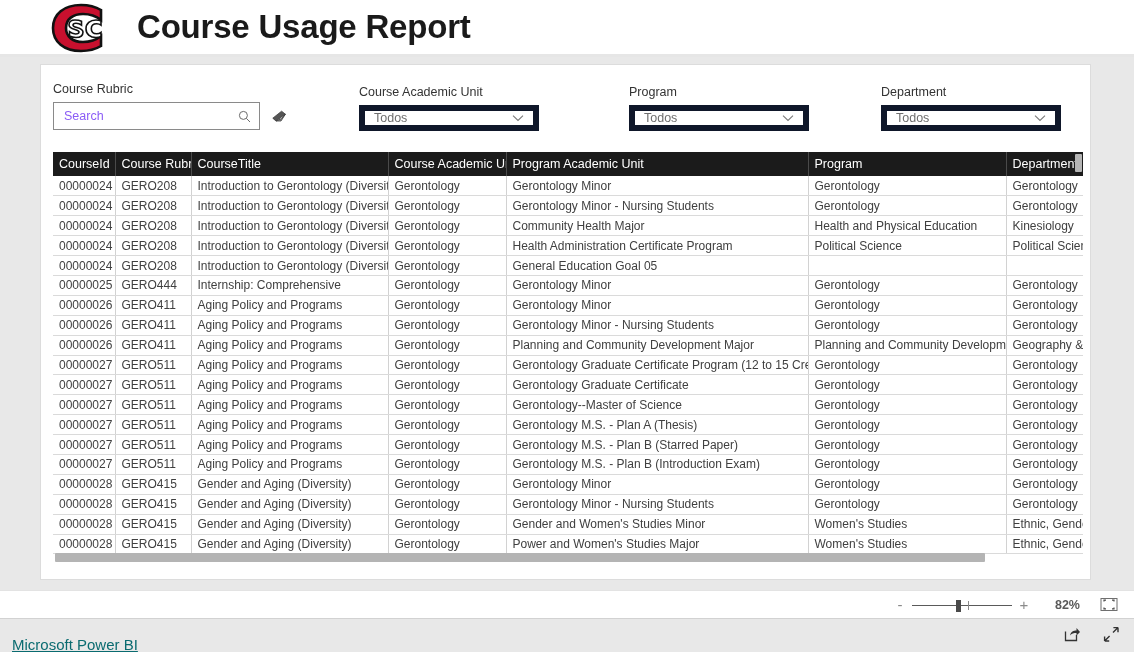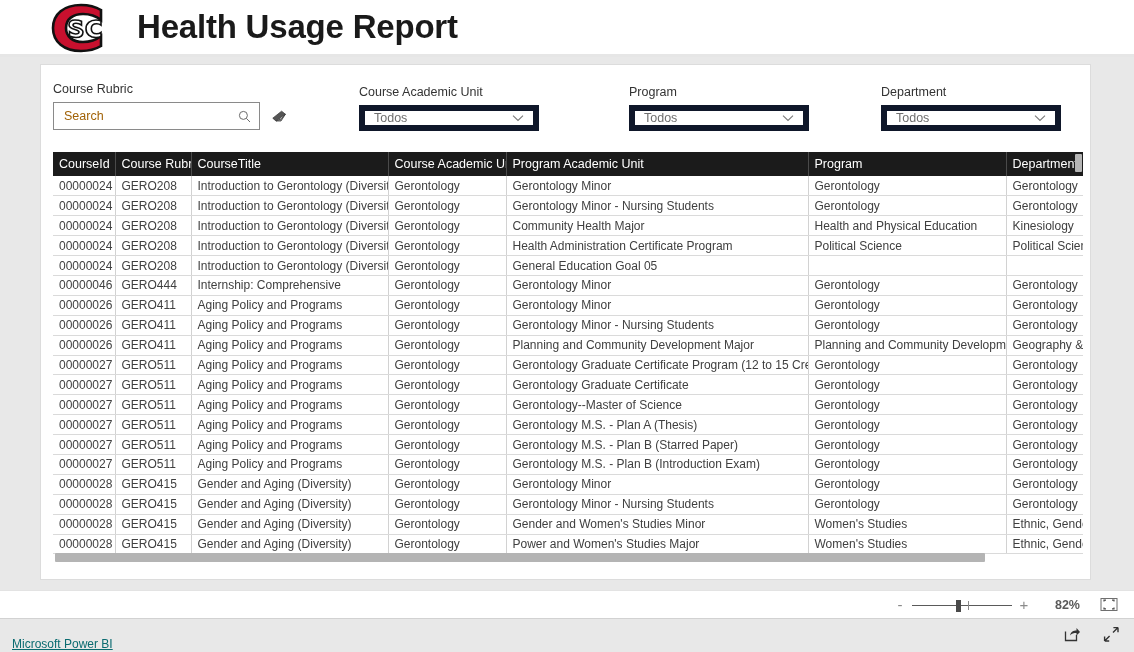--- a/index.html
+++ b/index.html
@@ -65,21 +65,21 @@
 
   .search-row { display: flex; align-items: center; }
   .search-box {
     position: relative;
     width: 207px; height: 28px;
     border: 1px solid #8a8a8a;
     background: #ffffff;
     display: flex; align-items: center;
   }
   .search-placeholder {
-    font-size: 12.5px; color: #a16207;
+    font-size: 12.5px; color: #8b5cf6;
     margin-left: 10px; flex: 1;
     white-space: nowrap;
   }
   .search-icon { margin-right: 8px; display: flex; }
   .eraser-icon { margin-left: 12px; display: flex; }
 
   .dropdown {
     position: relative;
     width: 180px; height: 26px;
     border: 6px solid #0f172a;
@@ -207,21 +207,21 @@
   
   .footer {
     position: absolute; left: 0; top: 618px;
     width: 1134px; height: 34px;
     background: #e8e8e8;
     border-top: 1px solid #d2d2d2;
     display: flex; align-items: center;
   }
   .pbi-link {
     margin-left: 12px;
-    font-size: 12px;
+    font-size: 15px;
     color: #0a6b70;
     text-decoration: underline;
     white-space: nowrap;
     margin-top: 17px;
   }
   .footer-actions {
     margin-left: auto; margin-right: 14px;
     display: flex; align-items: center; gap: 22px;
   }
 </style>
@@ -233,21 +233,21 @@
   <div class="header">
     <div class="logo-wrap">
       <svg width="66" height="50" viewBox="0 0 66 50">
         <g>
           <path d="M33 2 C16 2 5 11 5 25 C5 39 16 48 33 48 C41 48 48 46 53 43 L53 33 C48 37 42 39 35 39 C25 39 18 34 18 25 C18 16 25 11 35 11 C42 11 48 13 53 17 L53 7 C48 4 41 2 33 2 Z" fill="#c8102e" stroke="#111111" stroke-width="2.6"></path>
           <path d="M27 17 C23 17 21 19 21 22 C21 27 31 26 31 29 C31 30.5 29.5 31 27.5 31 C25 31 23 30 21.5 28.7 L21.5 33 C23.5 34 25.5 34.5 28 34.5 C32.5 34.5 35 32.3 35 29 C35 24 25 25 25 22.2 C25 20.9 26.2 20.3 28 20.3 C30 20.3 32 21 33.5 22.2 L33.5 18.2 C31.8 17.4 29.6 17 27 17 Z" fill="#ffffff" stroke="#111111" stroke-width="1.6"></path>
           <path d="M48 17 C42 17 38 20.5 38 25.7 C38 31 42 34.5 48 34.5 C50 34.5 51.6 34.2 53 33.6 L53 29.3 C51.8 30.2 50.4 30.7 48.7 30.7 C45.4 30.7 43.3 28.7 43.3 25.7 C43.3 22.8 45.4 20.8 48.7 20.8 C50.4 20.8 51.8 21.3 53 22.2 L53 17.9 C51.6 17.3 50 17 48 17 Z" fill="#ffffff" stroke="#111111" stroke-width="1.6"></path>
         </g>
       </svg>
     </div>
-    <div class="page-title">Health Usage Report</div>
+    <div class="page-title">Course Usage Report</div>
     <div class="header-rule"></div>
   </div>
 
   <div class="canvas">
     <div class="report-page">
 
       <div class="filters">
 
         <div class="filter" style="left:12px; top:17px;">
           <div class="filter-label">Course Rubric</div>
@@ -371,21 +371,21 @@
                 <tr>
                   <td>00000024</td>
                   <td>GERO208</td>
                   <td>Introduction to Gerontology (Diversity)</td>
                   <td>Gerontology</td>
                   <td>General Education Goal 05</td>
                   <td></td>
                   <td></td>
                 </tr>
                 <tr>
-                  <td>00000046</td>
+                  <td>00000025</td>
                   <td>GERO444</td>
                   <td>Internship: Comprehensive</td>
                   <td>Gerontology</td>
                   <td>Gerontology Minor</td>
                   <td>Gerontology</td>
                   <td>Gerontology</td>
                 </tr>
                 <tr>
                   <td>00000026</td>
                   <td>GERO411</td>

